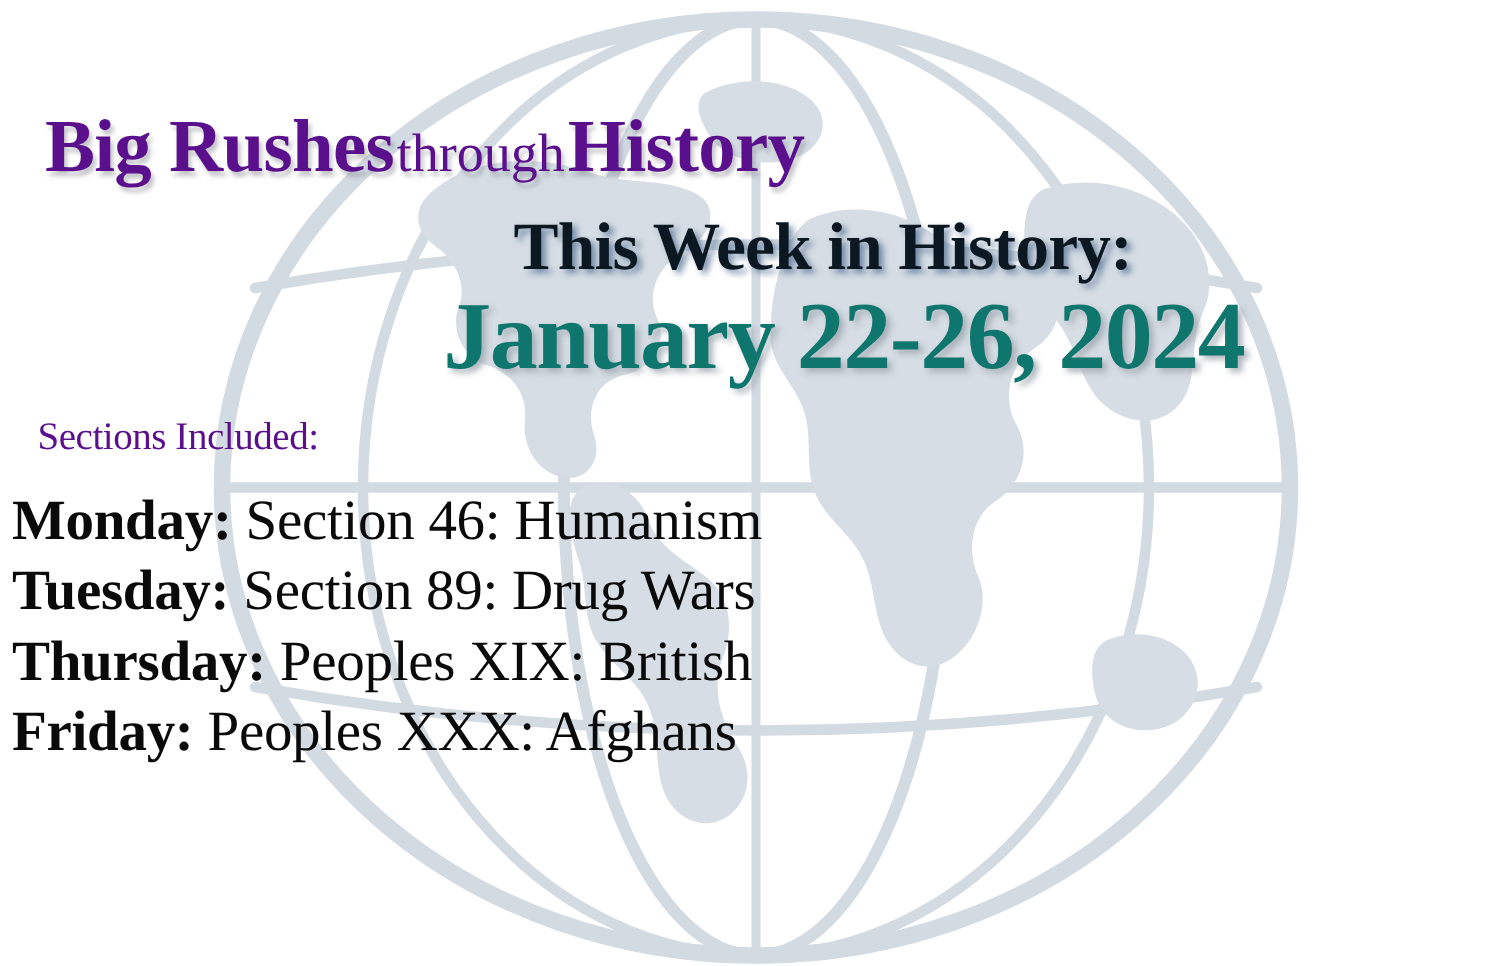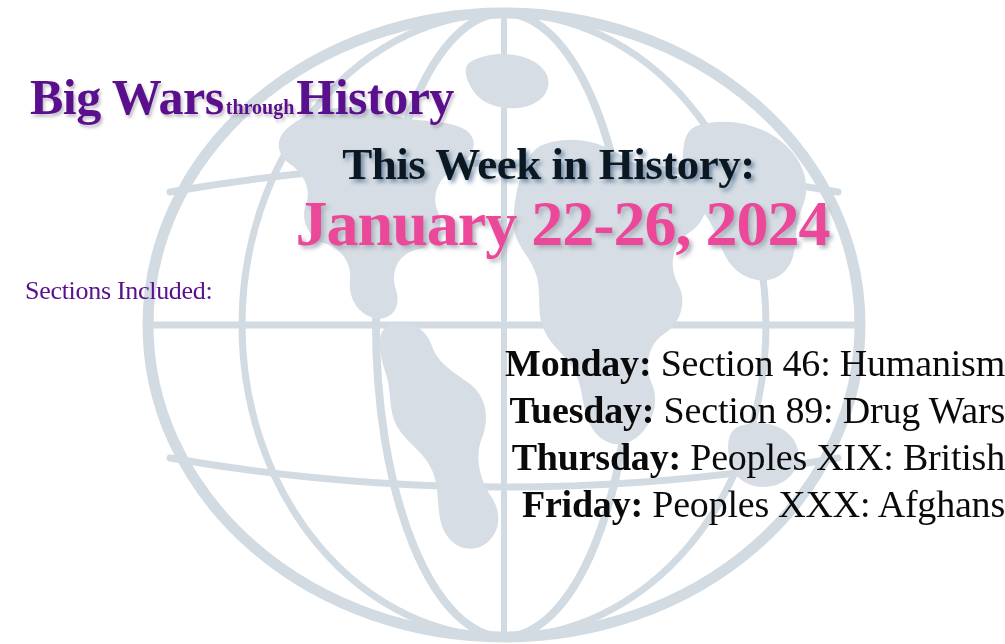--- a/index.html
+++ b/index.html
@@ -49,22 +49,22 @@
     line-height: 1;
     color: #5A0F8C;
     white-space: nowrap;
     text-shadow: 2px 3px 3px rgba(120,120,130,0.42);
     letter-spacing: -0.5px;
   }
   .brand-title .big-word {
     font-weight: 700;
   }
   .brand-title .through-word {
-    font-size: 20px;
-    font-weight: 700;
+    font-size: 36px;
+    font-weight: 400;
     letter-spacing: 0px;
     padding: 0 2px;
   }
   .brand-title .history-word {
     font-weight: 700;
   }
 
   .week-line {
     position: absolute;
     left: 0;
@@ -84,43 +84,43 @@
   .date-line {
     position: absolute;
     left: 0;
     right: 0;
     top: 192px;
     text-align: center;
     padding-left: 120px;
     font-size: 64px;
     font-weight: 700;
     line-height: 1;
-    color: #ec4899;
+    color: #0f766e;
     white-space: nowrap;
     text-shadow: 3px 3px 4px rgba(160,168,178,0.85);
     letter-spacing: -1px;
   }
 
   .sections-label {
     position: absolute;
     left: 25px;
     top: 278px;
     font-size: 26px;
     line-height: 1;
     color: #5A0F8C;
     white-space: nowrap;
     letter-spacing: -0.3px;
   }
 
   #schedule-list {
     position: absolute;
     left: 0;
     right: 0;
-    top: 340px;
-    text-align: right;
+    top: 324px;
+    text-align: left;
     padding-left: 8px;
   }
   .schedule-row {
     font-size: 38px;
     line-height: 47px;
     color: #0A0A0A;
     white-space: nowrap;
     letter-spacing: -0.2px;
   }
   .schedule-row .day {
@@ -184,21 +184,21 @@
 
         <path d="M 330 56 C 352 44 384 46 400 60 C 416 74 408 94 388 100
                  C 368 106 344 100 334 86 C 326 74 322 62 330 56 Z"></path>
       </g>
     </svg>
   </div>
 
   <div id="content">
 
     <div class="brand-title">
-      <span class="big-word">Big Wars</span><span class="through-word">through</span><span class="history-word">History</span>
+      <span class="big-word">Big Rushes</span><span class="through-word">through</span><span class="history-word">History</span>
     </div>
 
     <div class="week-line">This Week in History:</div>
     <div class="date-line">January 22-26, 2024</div>
 
     <div class="sections-label">Sections Included:</div>
 
     <div id="schedule-list">
       <div class="schedule-row">
         <span class="day">Monday:</span>

